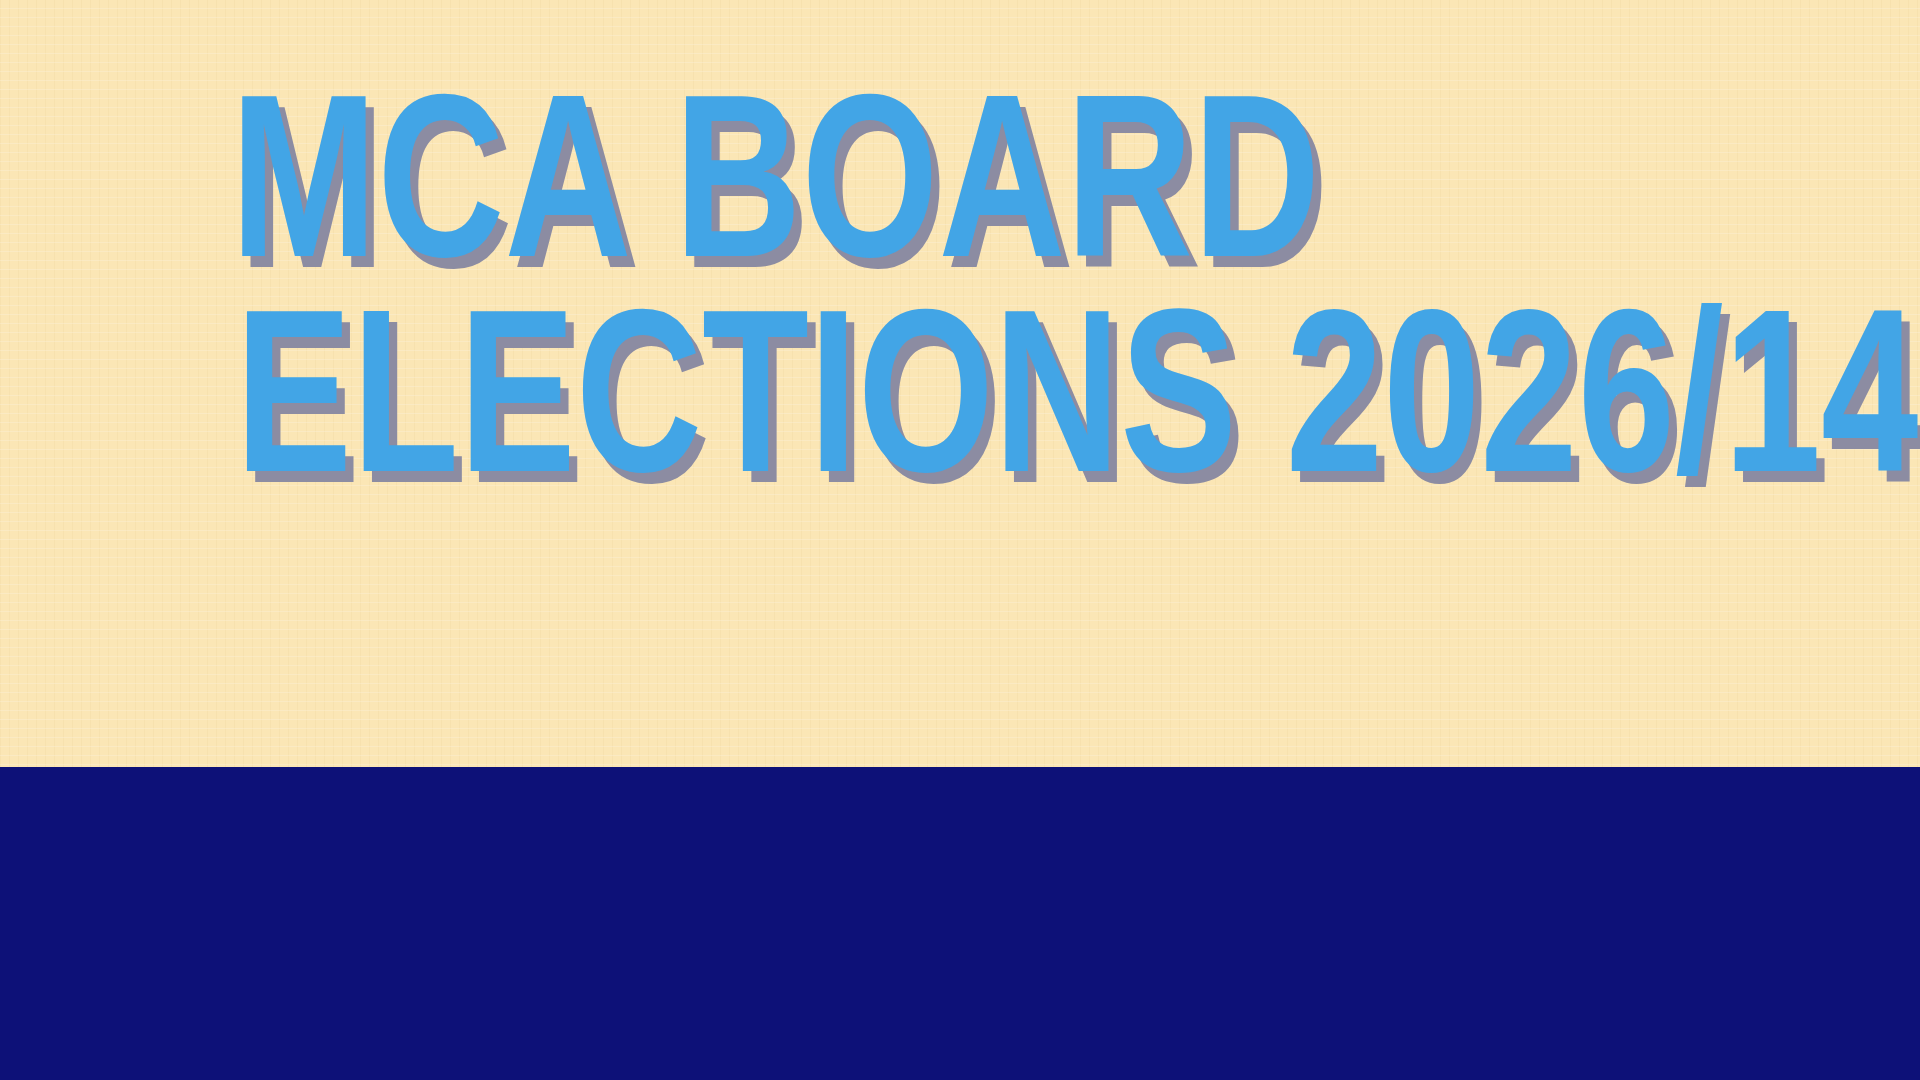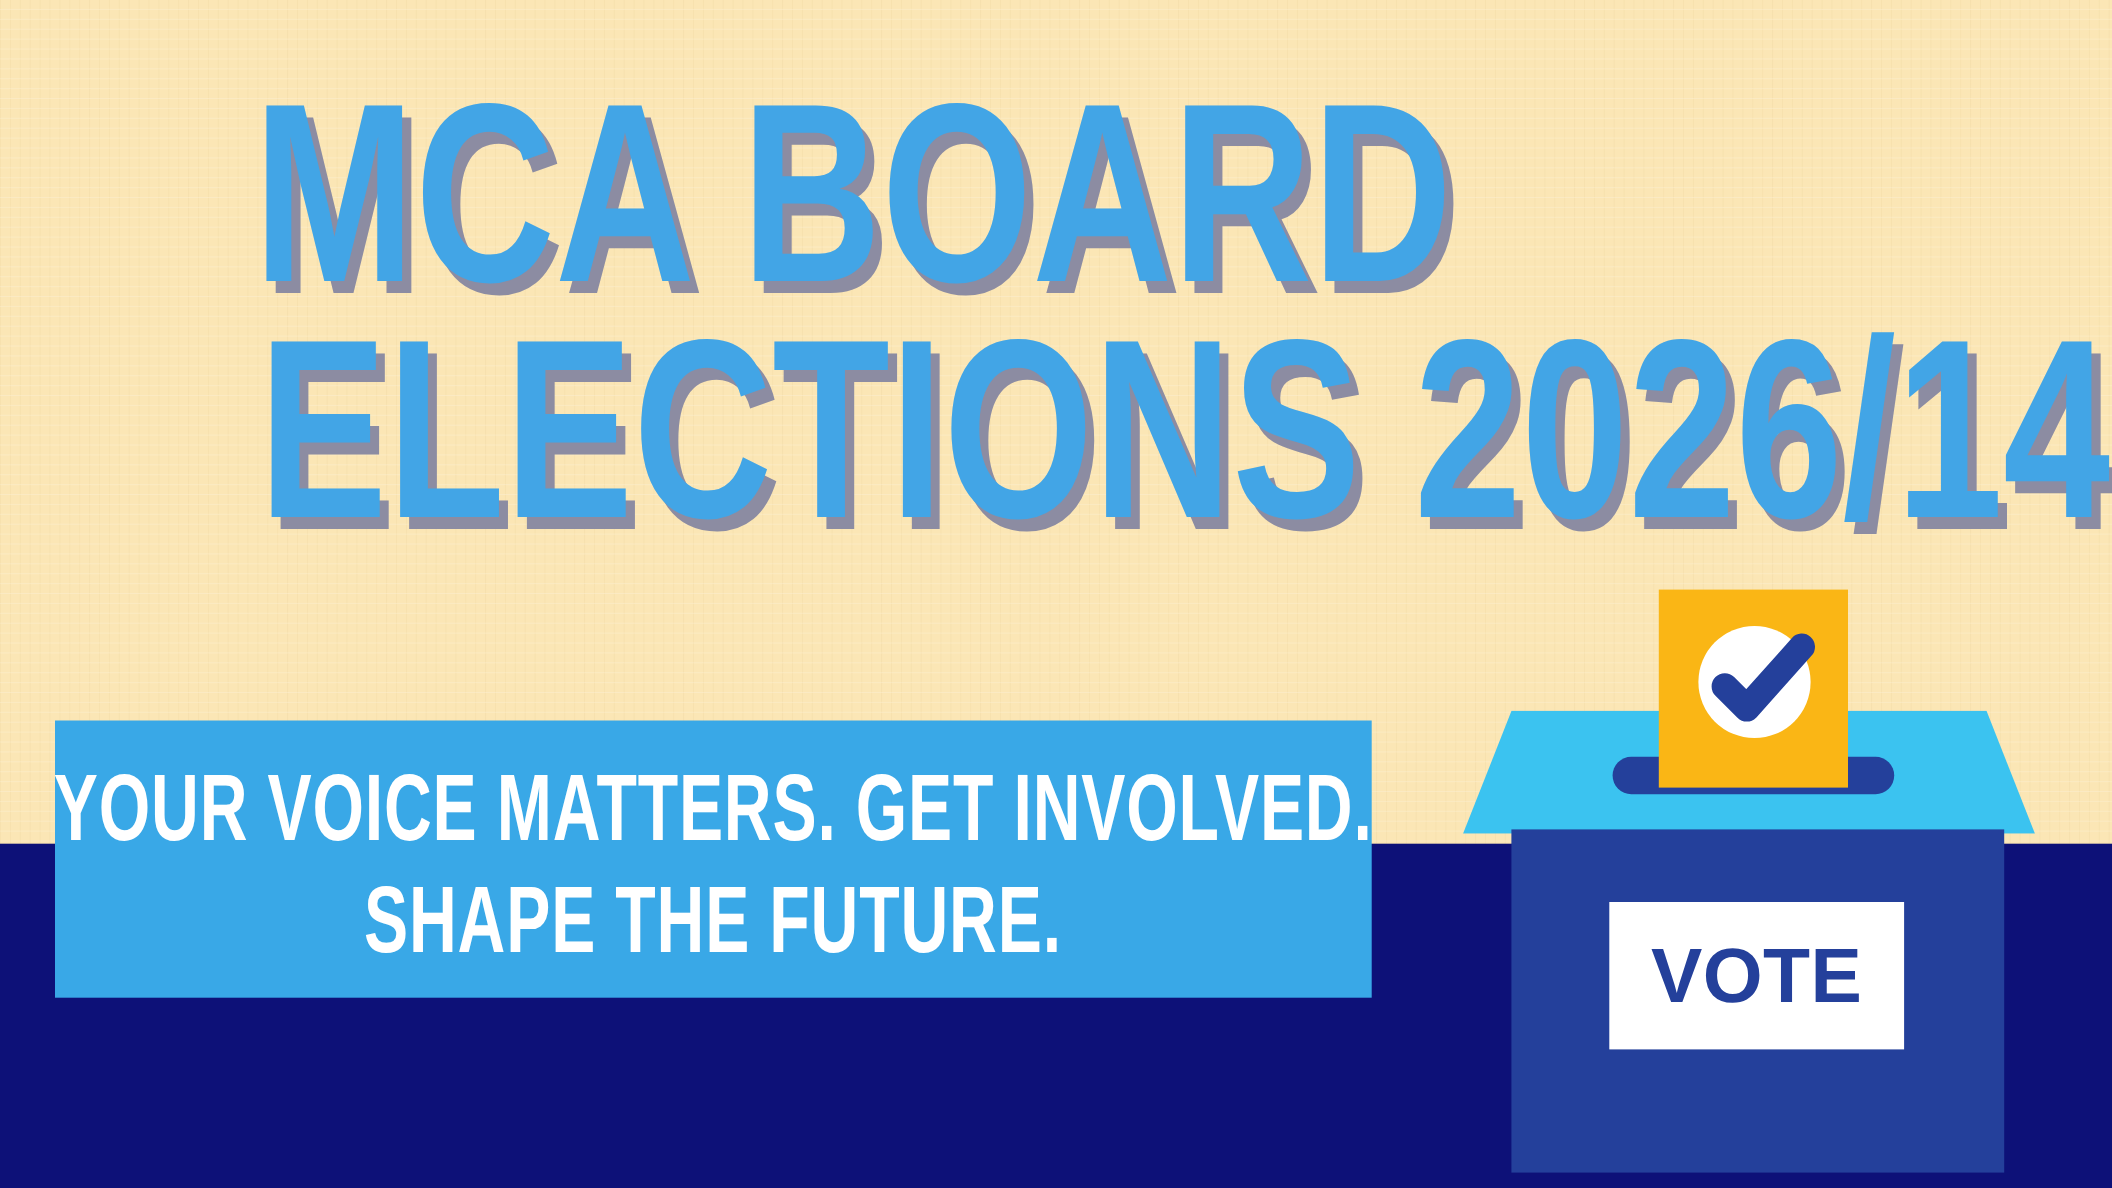--- a/index.html
+++ b/index.html
@@ -187,38 +187,15 @@
 <div id="poster">
 
   <div class="bg-cream"></div>
   <div class="bg-navy"></div>
 
   <div class="headline">
     <span class="hl-line hl-line-1">MCA BOARD</span>
     <span class="hl-line hl-line-2">ELECTIONS 2026/1448</span>
   </div>
 
-  <div class="tagline-banner">
-    <span class="tagline-line">YOUR VOICE MATTERS. GET INVOLVED.</span>
-    <span class="tagline-line">SHAPE THE FUTURE.</span>
-  </div>
-
-  <div class="ballot-box">
-
-    <div class="box-lid"></div>
-    <div class="box-slot"></div>
-
-    <div class="ballot-card">
-      <div class="ballot-card-check-bg"></div>
-      <svg class="ballot-card-check" viewBox="0 0 112 112" xmlns="http://www.w3.org/2000/svg">
-        <path d="M24 60 L44 80 L94 24" fill="none" stroke="#24409B" stroke-width="24" stroke-linecap="round" stroke-linejoin="round"></path>
-      </svg>
-    </div>
-
-    <div class="box-front"></div>
-
-    <div class="vote-label">
-      <span class="vote-text">VOTE</span>
-    </div>
-
-  </div>
+
 
 </div>
 
 </body></html>

